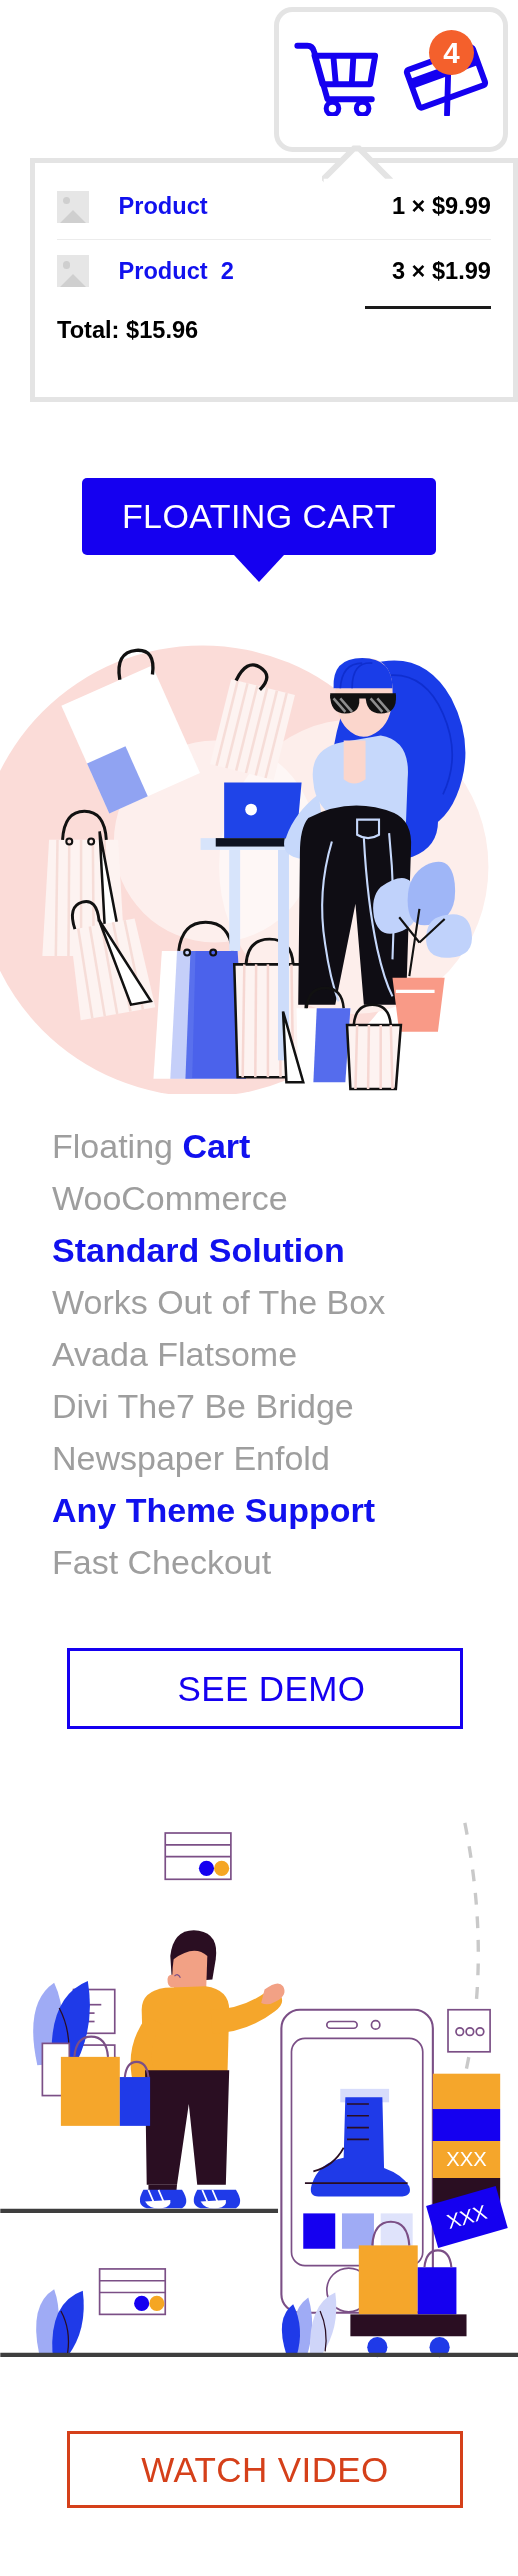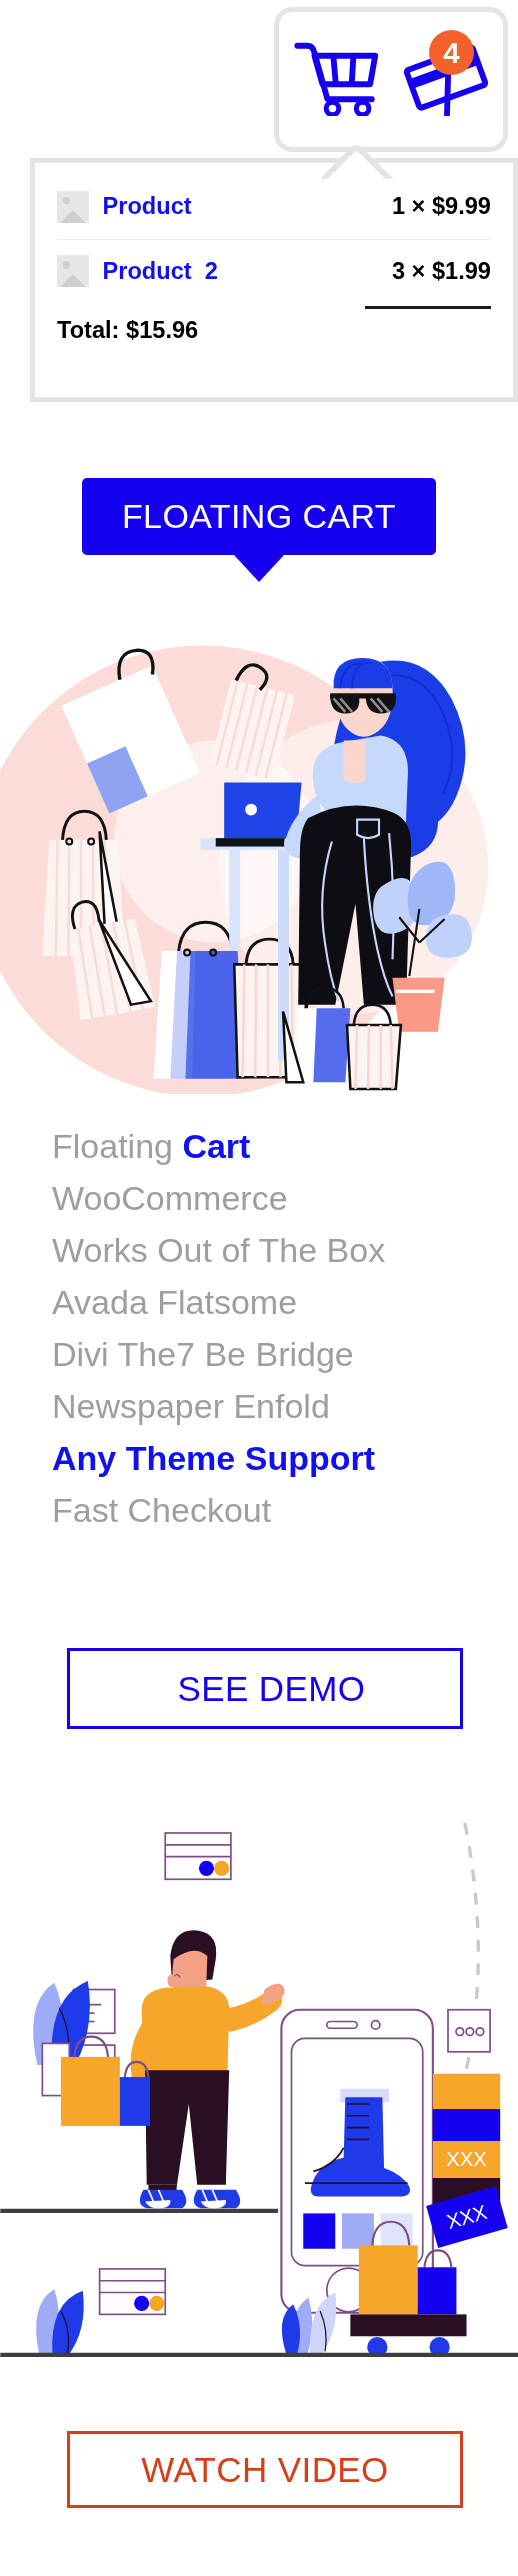--- a/index.html
+++ b/index.html
@@ -72,20 +72,21 @@
     z-index: 2;
   }
   .cart-lines {
     position: absolute;
     left: 22px; right: 22px; top: 11.8px;
   }
   .cart-row {
     display: flex;
     align-items: center;
     height: 64px;
+    gap: 16px;
   }
   .cart-row + .cart-row { border-top: 1.7px solid #ececec; justify-content: space-between; }
   .thumb-icon {
     width: 32px; height: 32px;
     flex: 0 0 32px;
     background: #e6e6e6;
     position: relative;
     overflow: hidden;
   }
   .thumb-icon::before {
@@ -436,20 +437,23 @@
 </div>
 
 <div id="feature-list">
   <div class="feature-line">
     <span class="f-grey">Floating </span><span class="f-blue">Cart</span>
   </div>
   <div class="feature-line">
     <span class="f-grey">WooCommerce</span>
   </div>
   <div class="feature-line">
+    <span class="f-blue">Standard Solution</span>
+  </div>
+  <div class="feature-line">
     <span class="f-grey">Works Out of The Box</span>
   </div>
   <div class="feature-line">
     <span class="f-grey">Avada Flatsome</span>
   </div>
   <div class="feature-line">
     <span class="f-grey">Divi The7 Be Bridge</span>
   </div>
   <div class="feature-line">
     <span class="f-grey">Newspaper Enfold</span>

